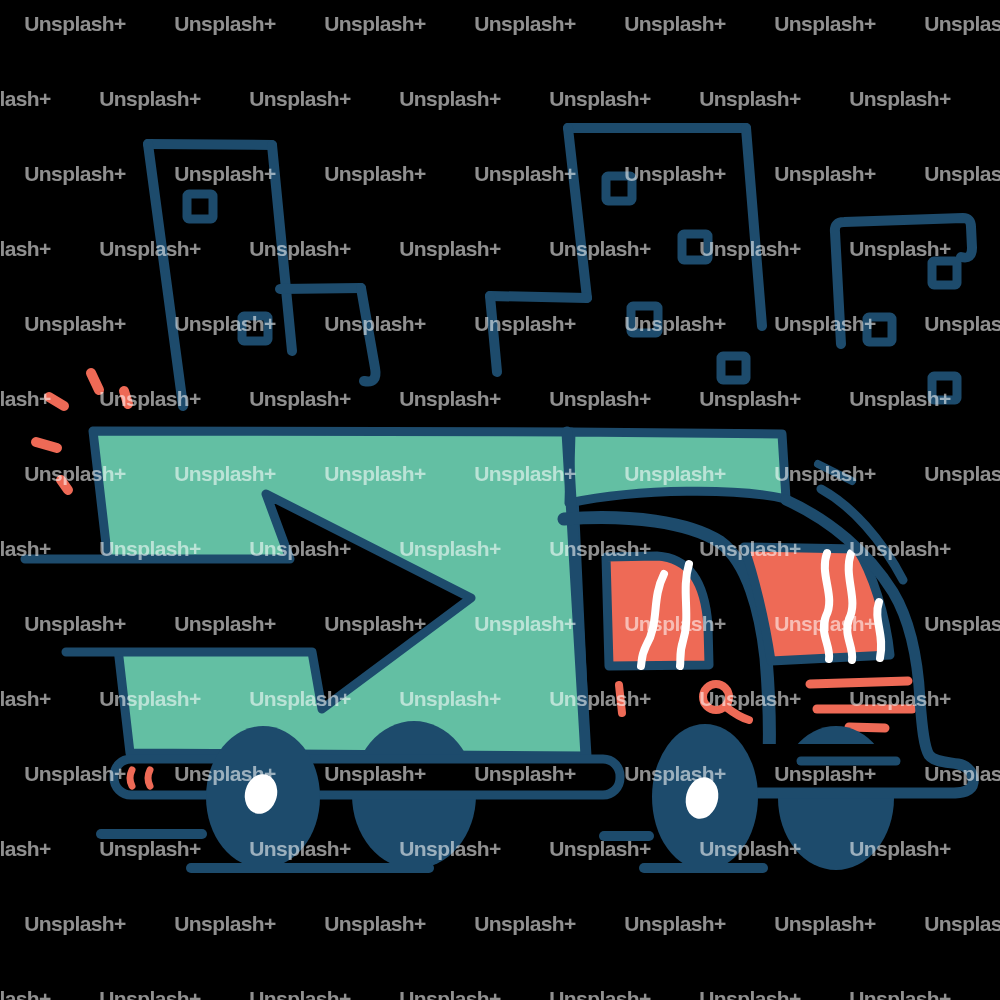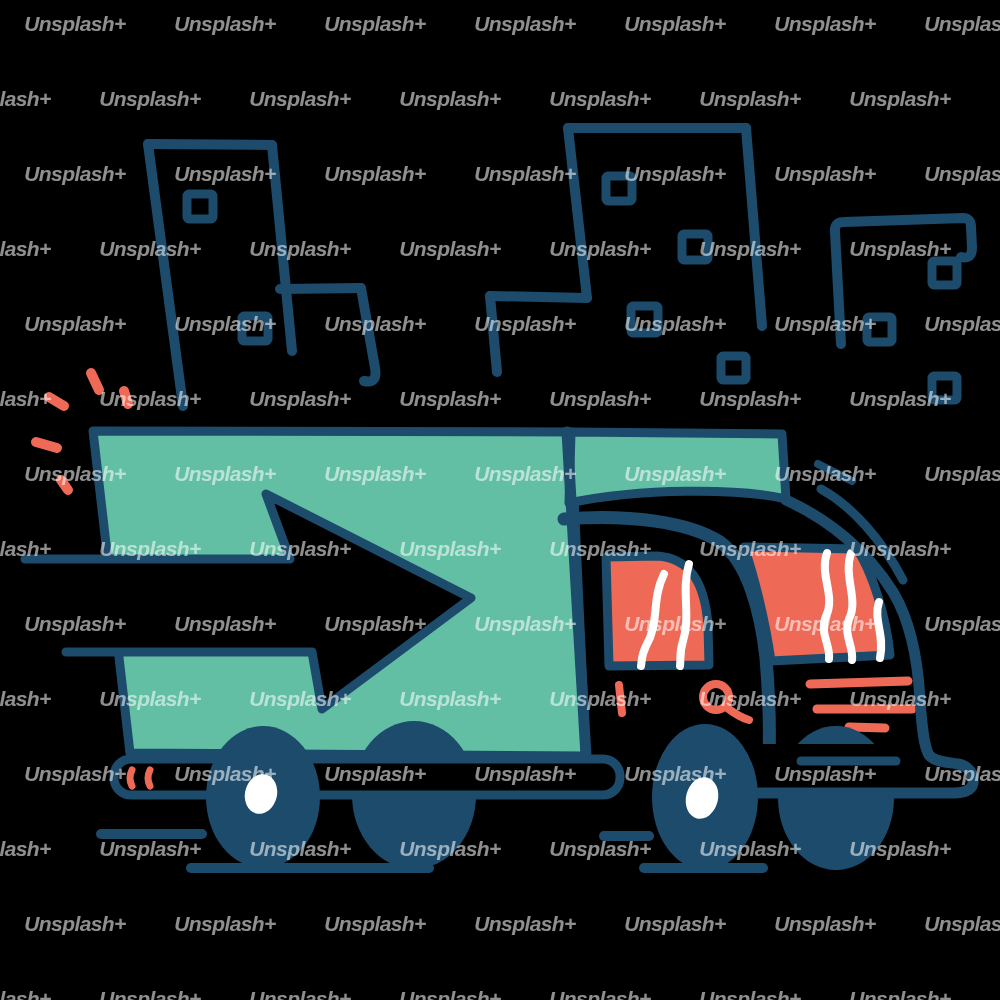--- a/index.html
+++ b/index.html
@@ -1,18 +1,18 @@
 <!DOCTYPE html>
 <html style="--bg: #000000; --navy: #1d4b6c; --teal: #63bfa3; --coral: #ee6a56; --wm-color: rgba(255,255,255,0.56);"><head>
 <meta charset="utf-8">
 <style>
   html,body{margin:0;padding:0;background:#000;}
   .canvas{position:relative;width:1000px;height:1000px;overflow:hidden;background:var(--bg,#000);}
   .illustration{position:absolute;left:0;top:0;width:1000px;height:1000px;}
-  .watermark-layer{position:absolute;left:0;top:0;width:1000px;height:1000px;pointer-events:none;font-style:italic;}
+  .watermark-layer{position:absolute;left:0;top:0;width:1000px;height:1000px;pointer-events:none;}
   .watermark-layer span{
     position:absolute;
     transform:translate(-50%,-50%);
     font-family:"Liberation Sans","DejaVu Sans",sans-serif;
     font-weight:700;
     font-size:21px;
     letter-spacing:-0.6px;
     white-space:nowrap;
     color:var(--wm-color,rgba(255,255,255,0.56));
   }

